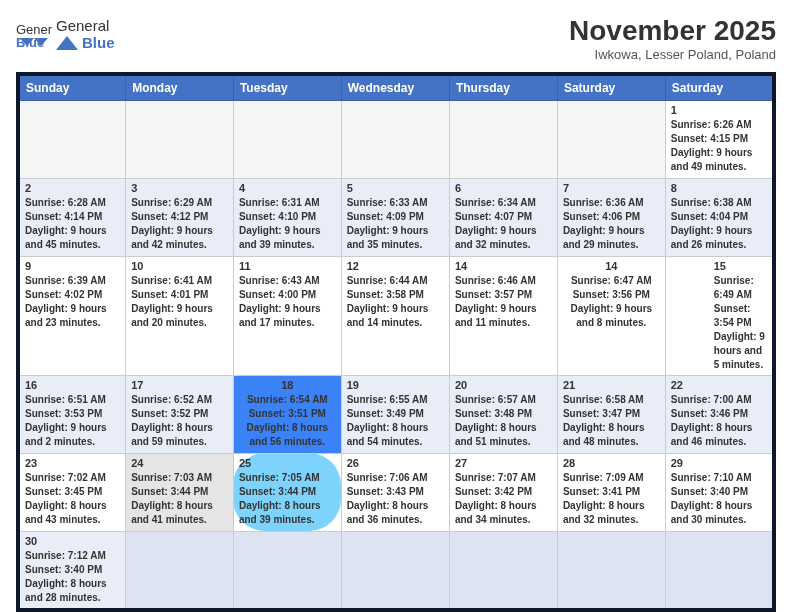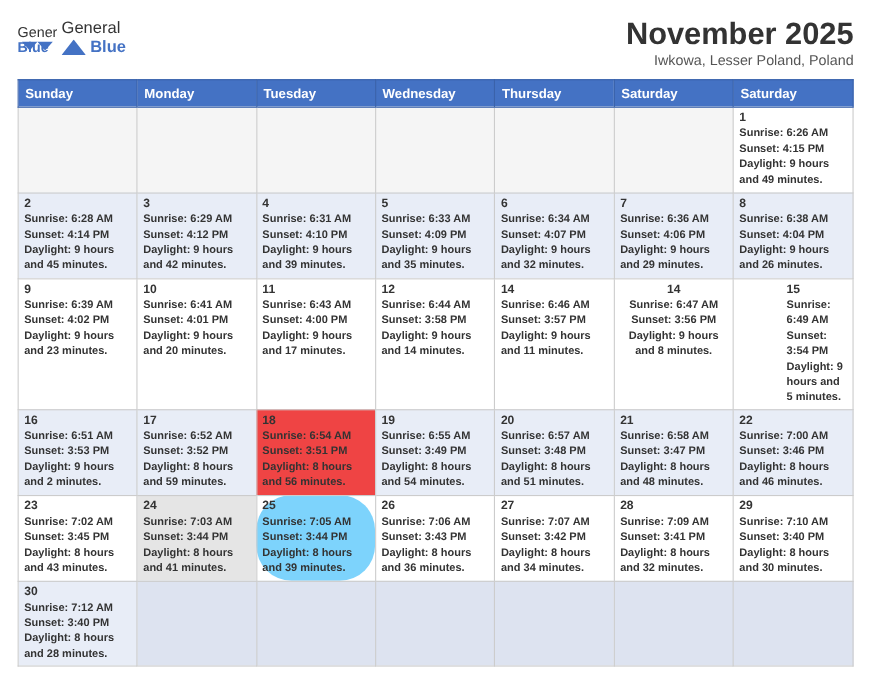--- a/index.html
+++ b/index.html
@@ -39,21 +39,21 @@
       color: #333;
       line-height: 1.1;
     }
     .subtitle {
       font-size: 13px;
       color: #555;
     }
     .calendar {
       width: 100%;
       border-collapse: collapse;
-      border: 1px solid #0f172a;
+      border: 4px solid #0f172a;
     }
     .calendar th {
       background: #4472C4;
       color: #fff;
       font-size: 12px;
       font-weight: bold;
       padding: 5px 6px;
       text-align: left;
       border: 1px solid #3a62aa;
     }
@@ -245,21 +245,21 @@
             <div class="day-info">Sunrise: 6:51 AM
 Sunset: 3:53 PM
 Daylight: 9 hours and 2 minutes.</div>
           </td>
           <td style="background: rgb(232, 237, 247);">
             <span class="day-number">17</span>
             <div class="day-info">Sunrise: 6:52 AM
 Sunset: 3:52 PM
 Daylight: 8 hours and 59 minutes.</div>
           </td>
-          <td style="background: #ef4444;">
+          <td style="background: #3b82f6; text-align: center;">
             <span class="day-number">18</span>
             <div class="day-info">Sunrise: 6:54 AM
 Sunset: 3:51 PM
 Daylight: 8 hours and 56 minutes.</div>
           </td>
           <td style="background: rgb(232, 237, 247);">
             <span class="day-number">19</span>
             <div class="day-info">Sunrise: 6:55 AM
 Sunset: 3:49 PM
 Daylight: 8 hours and 54 minutes.</div>

